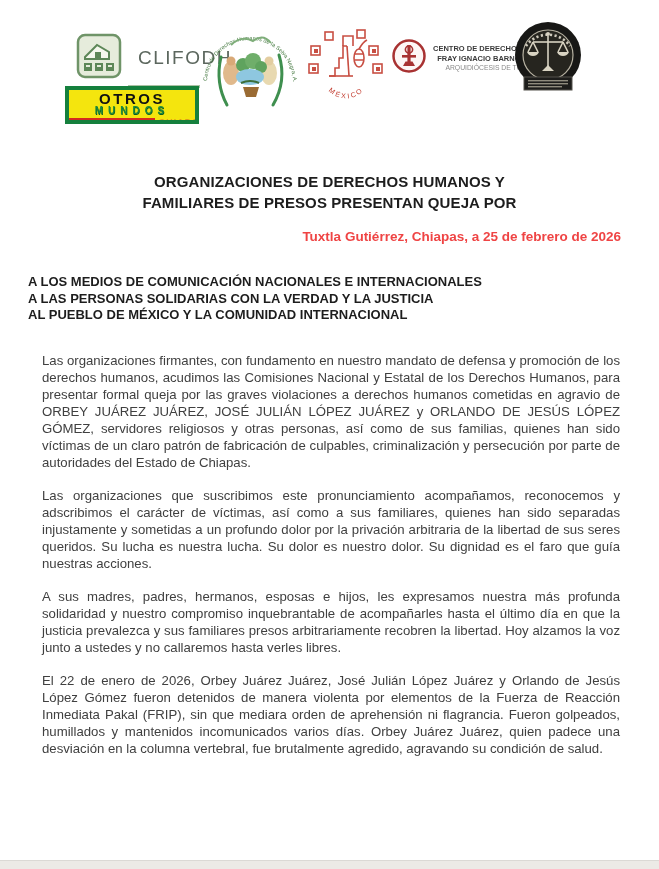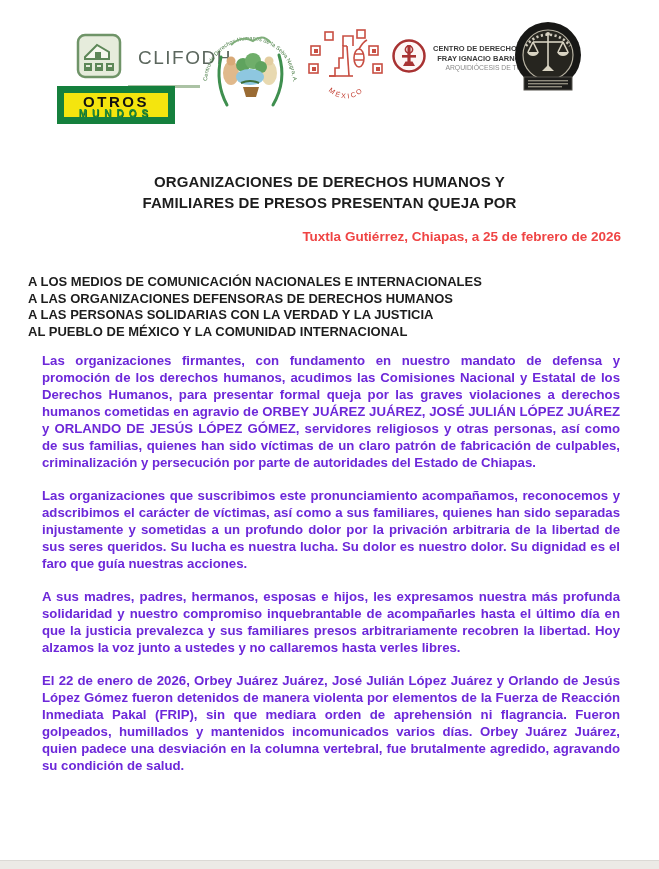--- a/index.html
+++ b/index.html
@@ -8,22 +8,22 @@
     background:#ffffff; overflow:hidden;
     font-family:"Liberation Sans", sans-serif; color:#262626;
   }
   
   .logo-abs { position:absolute; }
   .clifodh { left:76px; top:33px; width:128px; }
   .clifodh-row { display:flex; align-items:center; gap:16px; }
   .clifodh-name { font-size:19px; letter-spacing:1.5px; color:#5c675e; font-weight:500; }
   .clifodh-subbar { margin-top:2px; margin-left:52px; width:72px; height:3px; background:#8fae85; opacity:.75; }
 
-  .otros { left:57px; top:86px; width:118px; height:38px; background:#f4e50e;
-           border:7px solid #15803d; box-sizing:border-box; text-align:center; overflow:hidden; }
+  .otros { left:65px; top:86px; width:134px; height:38px; background:#f4e50e;
+           border:4px solid #15803d; box-sizing:border-box; text-align:center; overflow:hidden; }
   .otros-l1 { font-weight:900; font-size:15px; letter-spacing:2.5px; color:#111; line-height:15px; margin-top:1px; }
   .otros-l2 { font-weight:700; font-size:10px; letter-spacing:5px; color:#1c8a3c;
               text-shadow:0.5px 0.5px 0 #0a5c22; line-height:10px; }
   .otros-l3 { display:flex; align-items:center; margin-top:1px; }
   .otros-url { background:#d42a1e; color:#fff; font-size:6px; line-height:9px; padding:0 3px; white-space:nowrap; }
   .otros-region { color:#e09a1b; font-weight:bold; font-style:italic; font-size:9px; margin-left:3px; letter-spacing:1px; }
 
   .selva { left:201px; top:17px; }
   .fray-felipe { left:303px; top:24px; }
 
@@ -34,21 +34,21 @@
 
   .scales-emblem { left:513px; top:19px; }
 
   
   .title-block { position:absolute; top:151px; left:0; right:0; text-align:center;
                  font-weight:bold; font-size:15px; line-height:21px; color:#1d1d1d; letter-spacing:0.1px;margin-top:20px; }
   .dateline { position:absolute; top:229px; right:38px; font-weight:bold; font-size:13.5px; color:#ef4444; }
   .addressees { position:absolute; top:274px; left:28px; width:580px;
                 font-weight:bold; font-size:13px; line-height:16.6px; color:#1d1d1d; }
   .body-copy { position:absolute; top:352px; left:42px; width:578px; }
-  .para { margin:0 0 16px 0; font-size:13.2px; line-height:17px; text-align:justify; color:#6d28d9;font-weight:bold; }
+  .para { margin:0 0 16px 0; font-size:13.2px; line-height:17px; text-align:justify; color:#404040; }
 
   .page-bottom-strip { position:absolute; left:0; right:0; bottom:0; height:8px;
                        background:#eceae6; border-top:1px solid #dbd9d5; }
 </style>
 </head>
 <body>
 
 <div class="page">
 
   <div class="logo-abs clifodh">
@@ -182,21 +182,20 @@
 
   <div class="title-block">
     <div>ORGANIZACIONES DE DERECHOS HUMANOS Y</div>
     <div>FAMILIARES DE PRESOS PRESENTAN QUEJA POR</div>
   </div>
 
   <div class="dateline">Tuxtla Gutiérrez, Chiapas, a 25 de febrero de 2026</div>
 
   <div class="addressees">
     <div>A LOS MEDIOS DE COMUNICACIÓN NACIONALES E INTERNACIONALES</div>
-    <div>A LAS ORGANIZACIONES DEFENSORAS DE DERECHOS HUMANOS</div>
     <div>A LAS PERSONAS SOLIDARIAS CON LA VERDAD Y LA JUSTICIA</div>
     <div>AL PUEBLO DE MÉXICO Y LA COMUNIDAD INTERNACIONAL</div>
   </div>
 
   <div class="body-copy">
     <p class="para">Las organizaciones firmantes, con fundamento en nuestro mandato de defensa y promoción de los derechos humanos, acudimos las Comisiones Nacional y Estatal de los Derechos Humanos, para presentar formal queja por las graves violaciones a derechos humanos cometidas en agravio de ORBEY JUÁREZ JUÁREZ, JOSÉ JULIÁN LÓPEZ JUÁREZ y ORLANDO DE JESÚS LÓPEZ GÓMEZ, servidores religiosos y otras personas, así como de sus familias, quienes han sido víctimas de un claro patrón de fabricación de culpables, criminalización y persecución por parte de autoridades del Estado de Chiapas.</p>
     <p class="para">Las organizaciones que suscribimos este pronunciamiento acompañamos, reconocemos y adscribimos el carácter de víctimas, así como a sus familiares, quienes han sido separadas injustamente y sometidas a un profundo dolor por la privación arbitraria de la libertad de sus seres queridos. Su lucha es nuestra lucha. Su dolor es nuestro dolor. Su dignidad es el faro que guía nuestras acciones.</p>
     <p class="para">A sus madres, padres, hermanos, esposas e hijos, les expresamos nuestra más profunda solidaridad y nuestro compromiso inquebrantable de acompañarles hasta el último día en que la justicia prevalezca y sus familiares presos arbitrariamente recobren la libertad. Hoy alzamos la voz junto a ustedes y no callaremos hasta verles libres.</p>
     <p class="para">El 22 de enero de 2026, Orbey Juárez Juárez, José Julián López Juárez y Orlando de Jesús López Gómez fueron detenidos de manera violenta por elementos de la Fuerza de Reacción Inmediata Pakal (FRIP), sin que mediara orden de aprehensión ni flagrancia. Fueron golpeados, humillados y mantenidos incomunicados varios días. Orbey Juárez Juárez, quien padece una desviación en la columna vertebral, fue brutalmente agredido, agravando su condición de salud.</p>
   </div>

